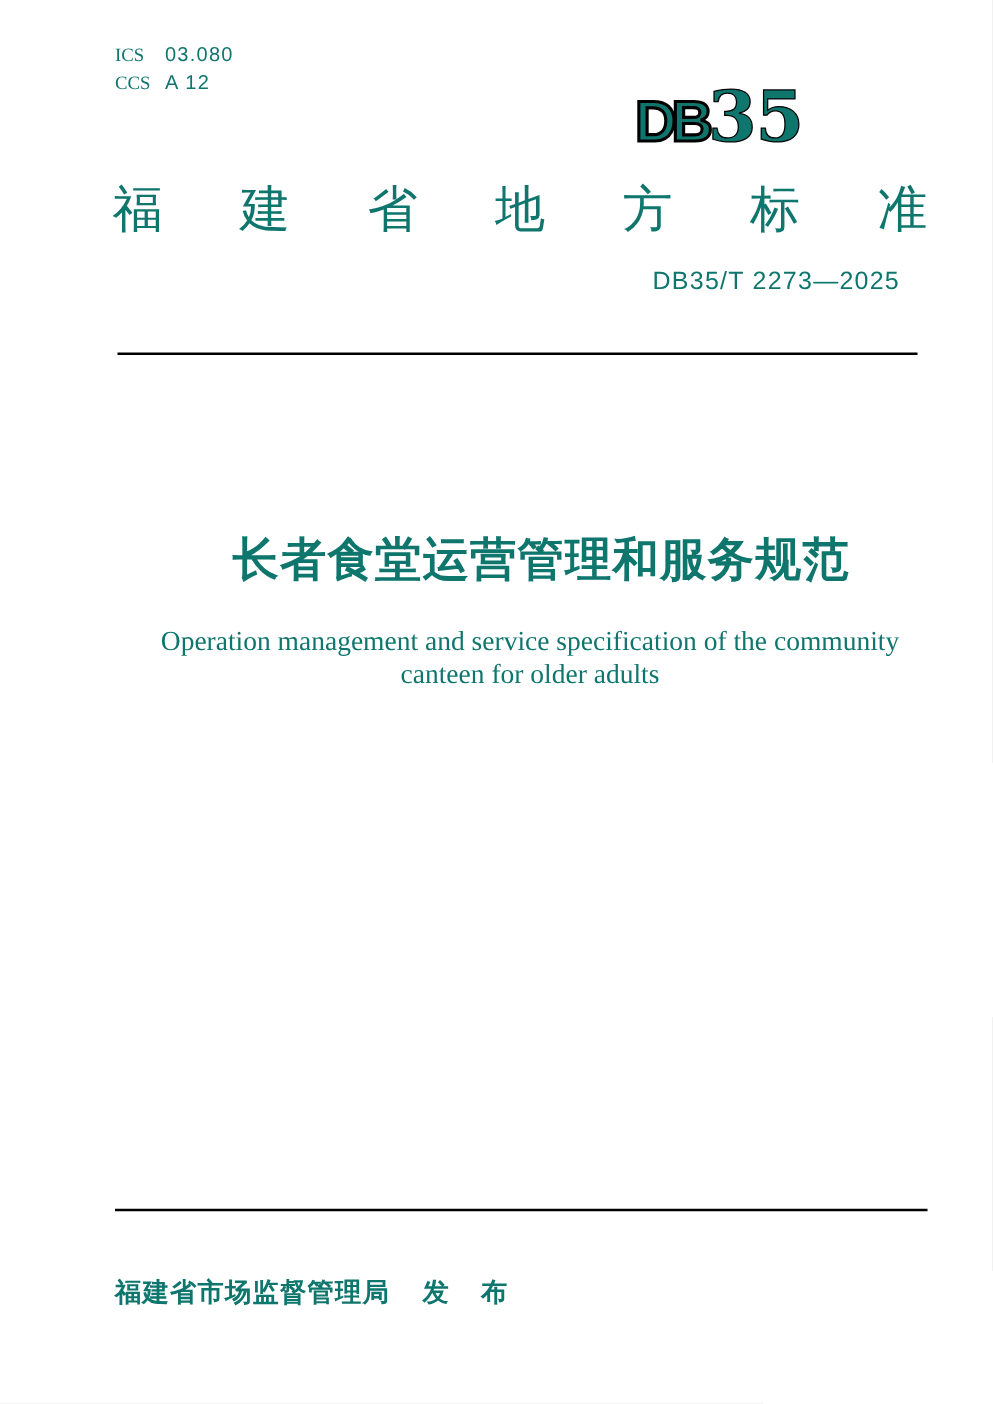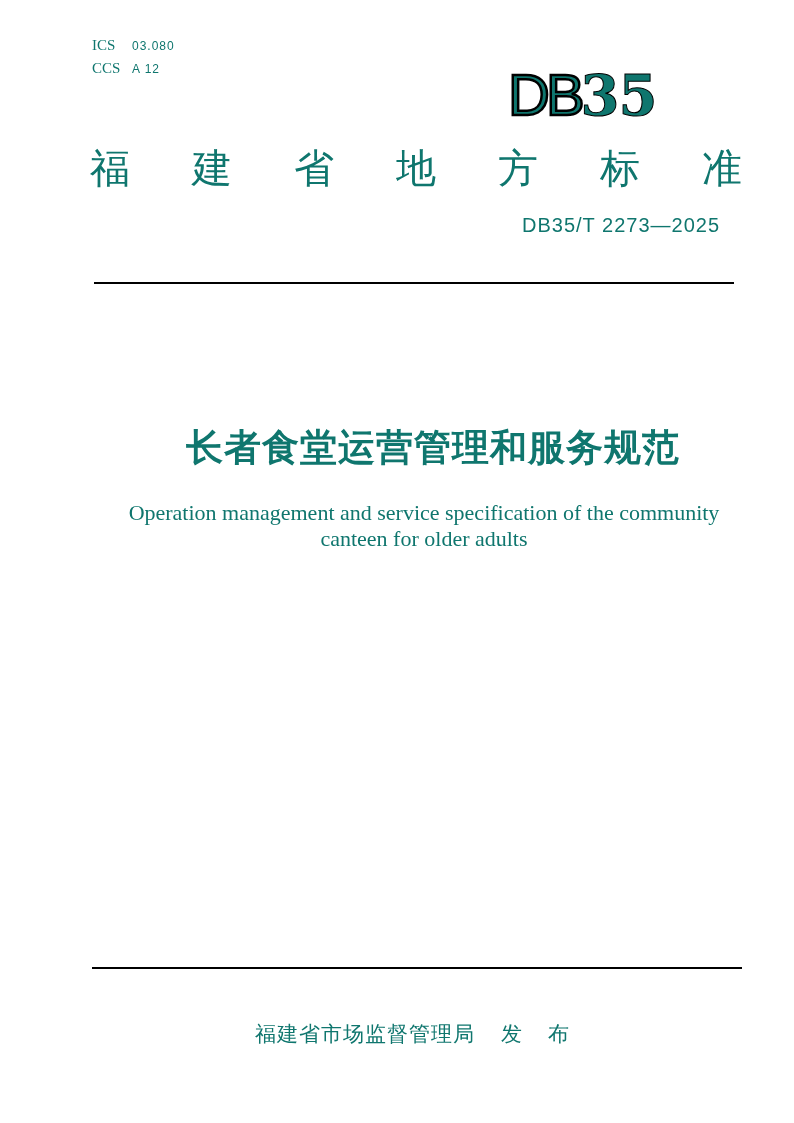--- a/index.html
+++ b/index.html
@@ -24,36 +24,36 @@
   }
   .ics-row { display: flex; align-items: baseline; }
   .ics-label {
     font-family: "Liberation Serif", serif;
     font-size: 15px;
     width: 40px;
     display: inline-block;
   }
   .ics-value {
     font-family: "Liberation Sans", sans-serif;
-    font-size: 12px;
+    font-size: 16px;
     letter-spacing: 1px;
   }
 
   
   .logo {
     position: absolute;
     left: 508px;
     top: 66px;
     line-height: 1;
     white-space: nowrap;
   }
   .logo-db {
     font-family: "Liberation Sans", sans-serif;
-    font-weight: normal;
-    font-size: 58px;
+    font-weight: bold;
+    font-size: 46px;
     letter-spacing: -4px;
     -webkit-text-stroke: 2.5px #000;
   }
   .logo-35 {
     font-family: "DejaVu Serif", serif;
     font-weight: bold;
     font-size: 56px;
     letter-spacing: -1px;
     -webkit-text-stroke: 1px #000;
   }
@@ -135,23 +135,22 @@
     height: 2px;
     background: #000;
   }
 
   
   .publisher-row {
     position: absolute;
     left: 92px;
     top: 1020px;
     width: 650px;
-    text-align: center;
     font-size: 21px;
-    font-weight: normal;
+    font-weight: bold;
     letter-spacing: 1px;
   }
   .publish-label {
     margin-left: 26px;
     letter-spacing: 10px;
   }
 </style>
 </head>
 <body>
 

